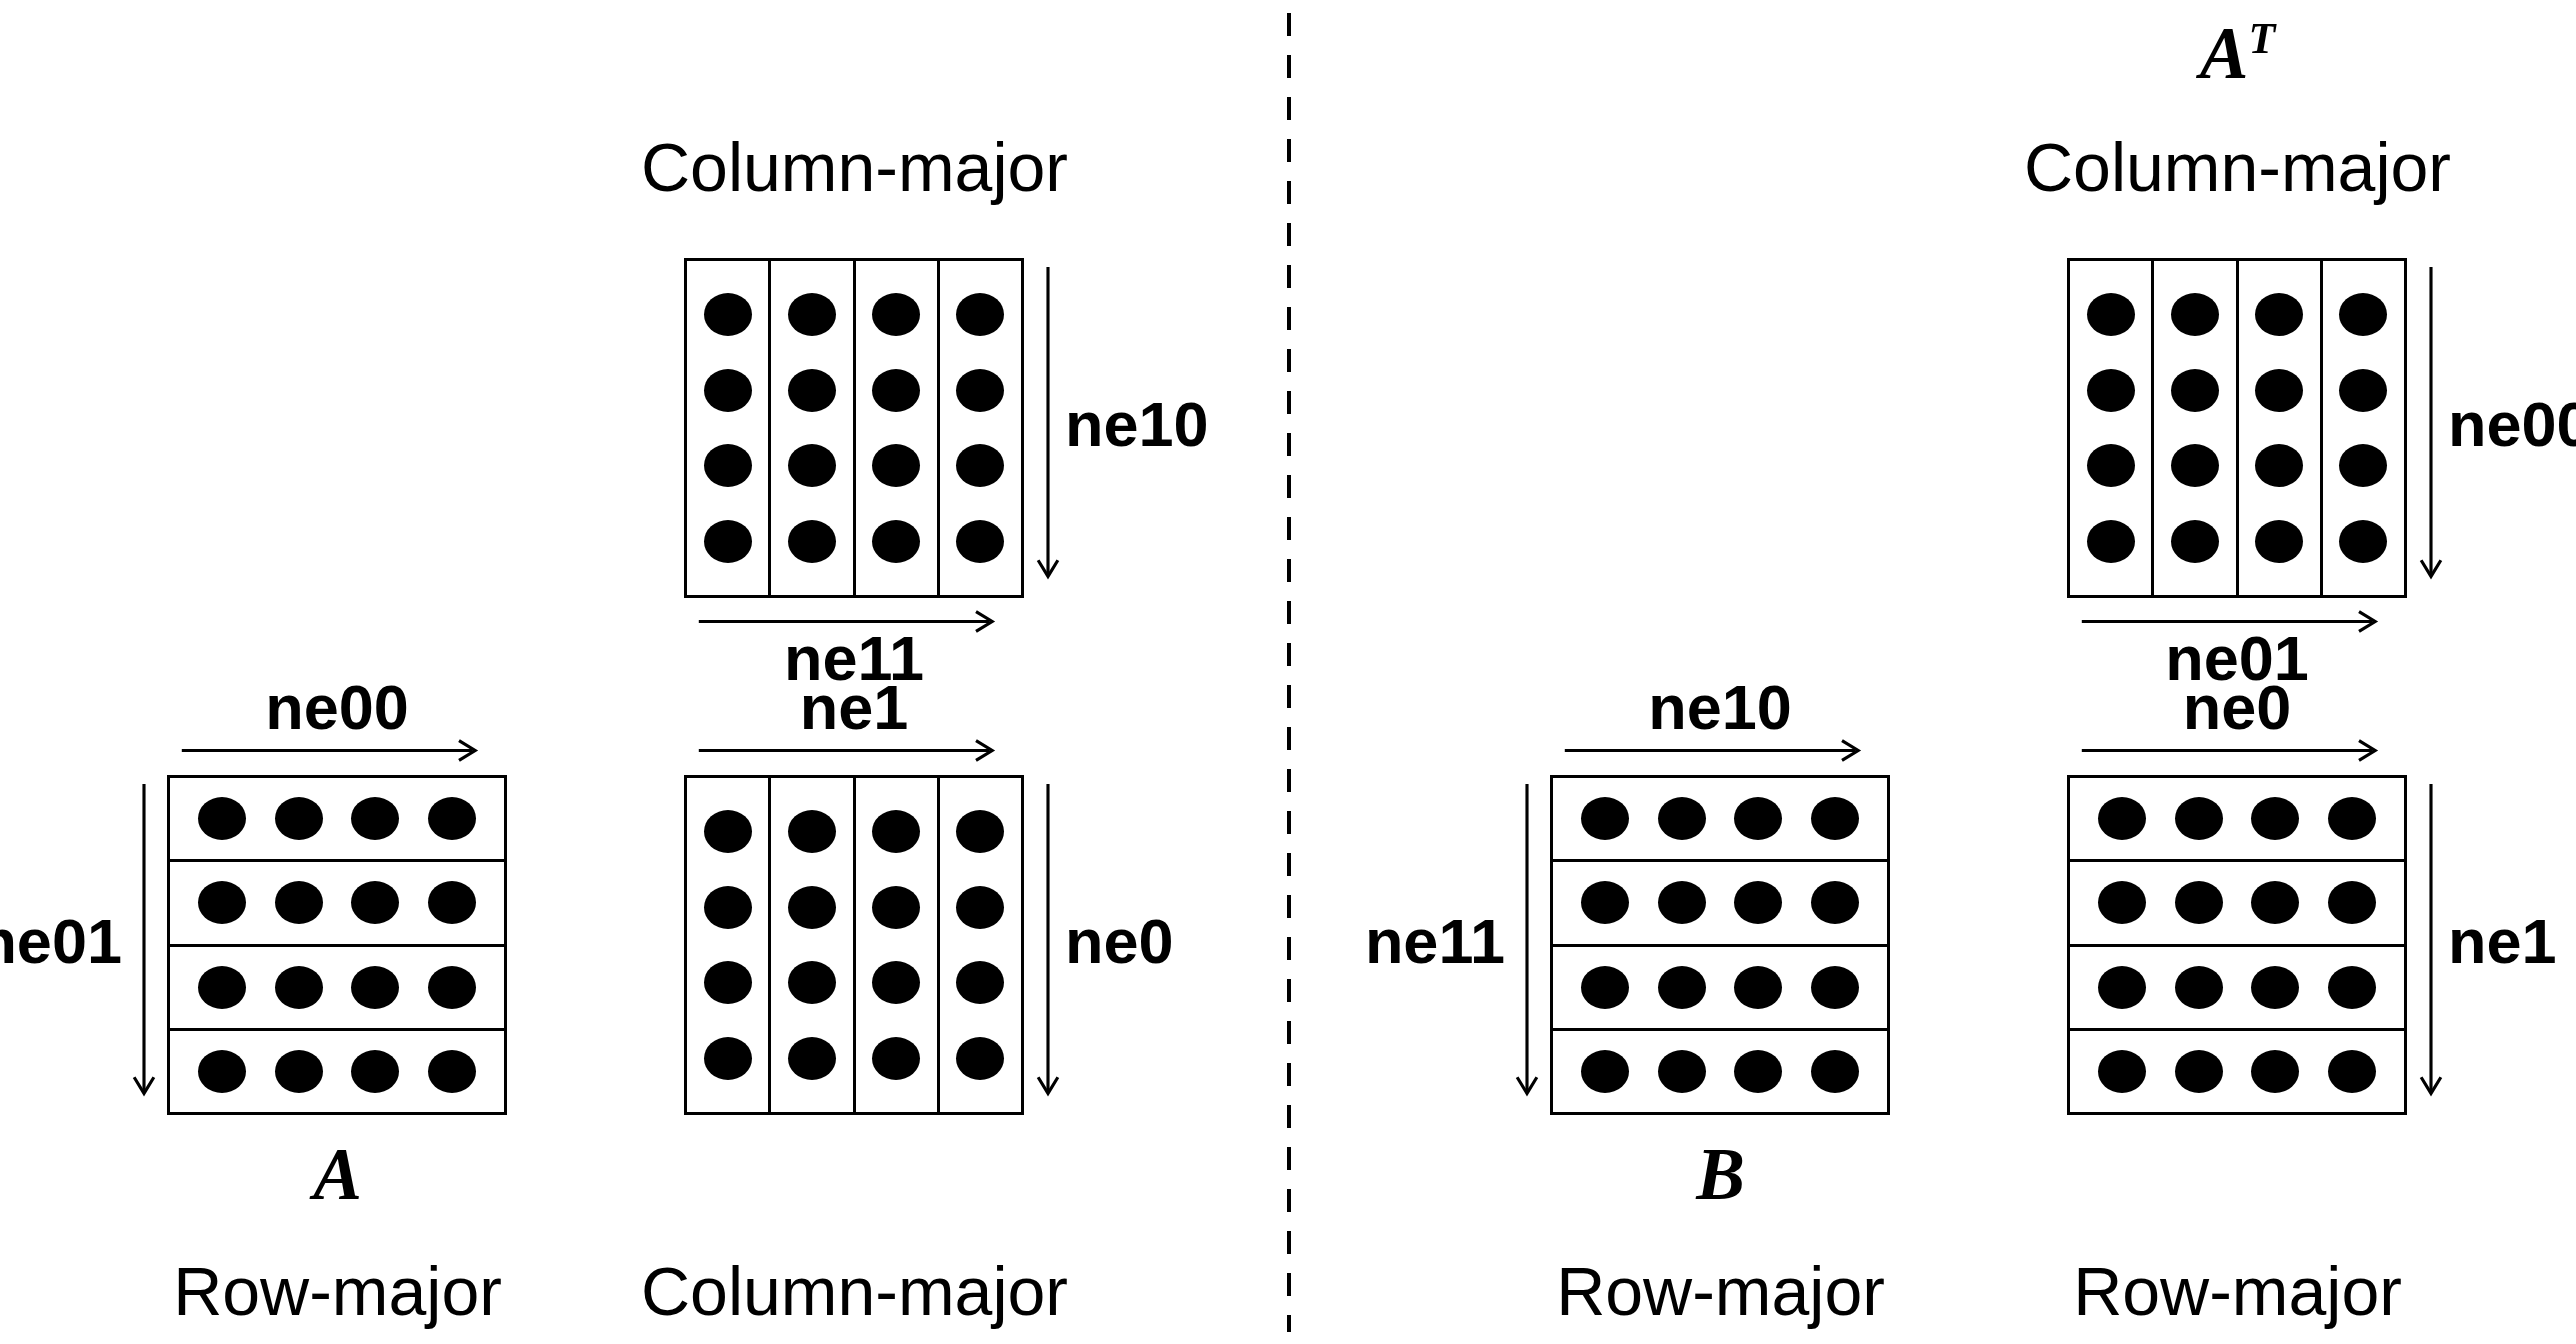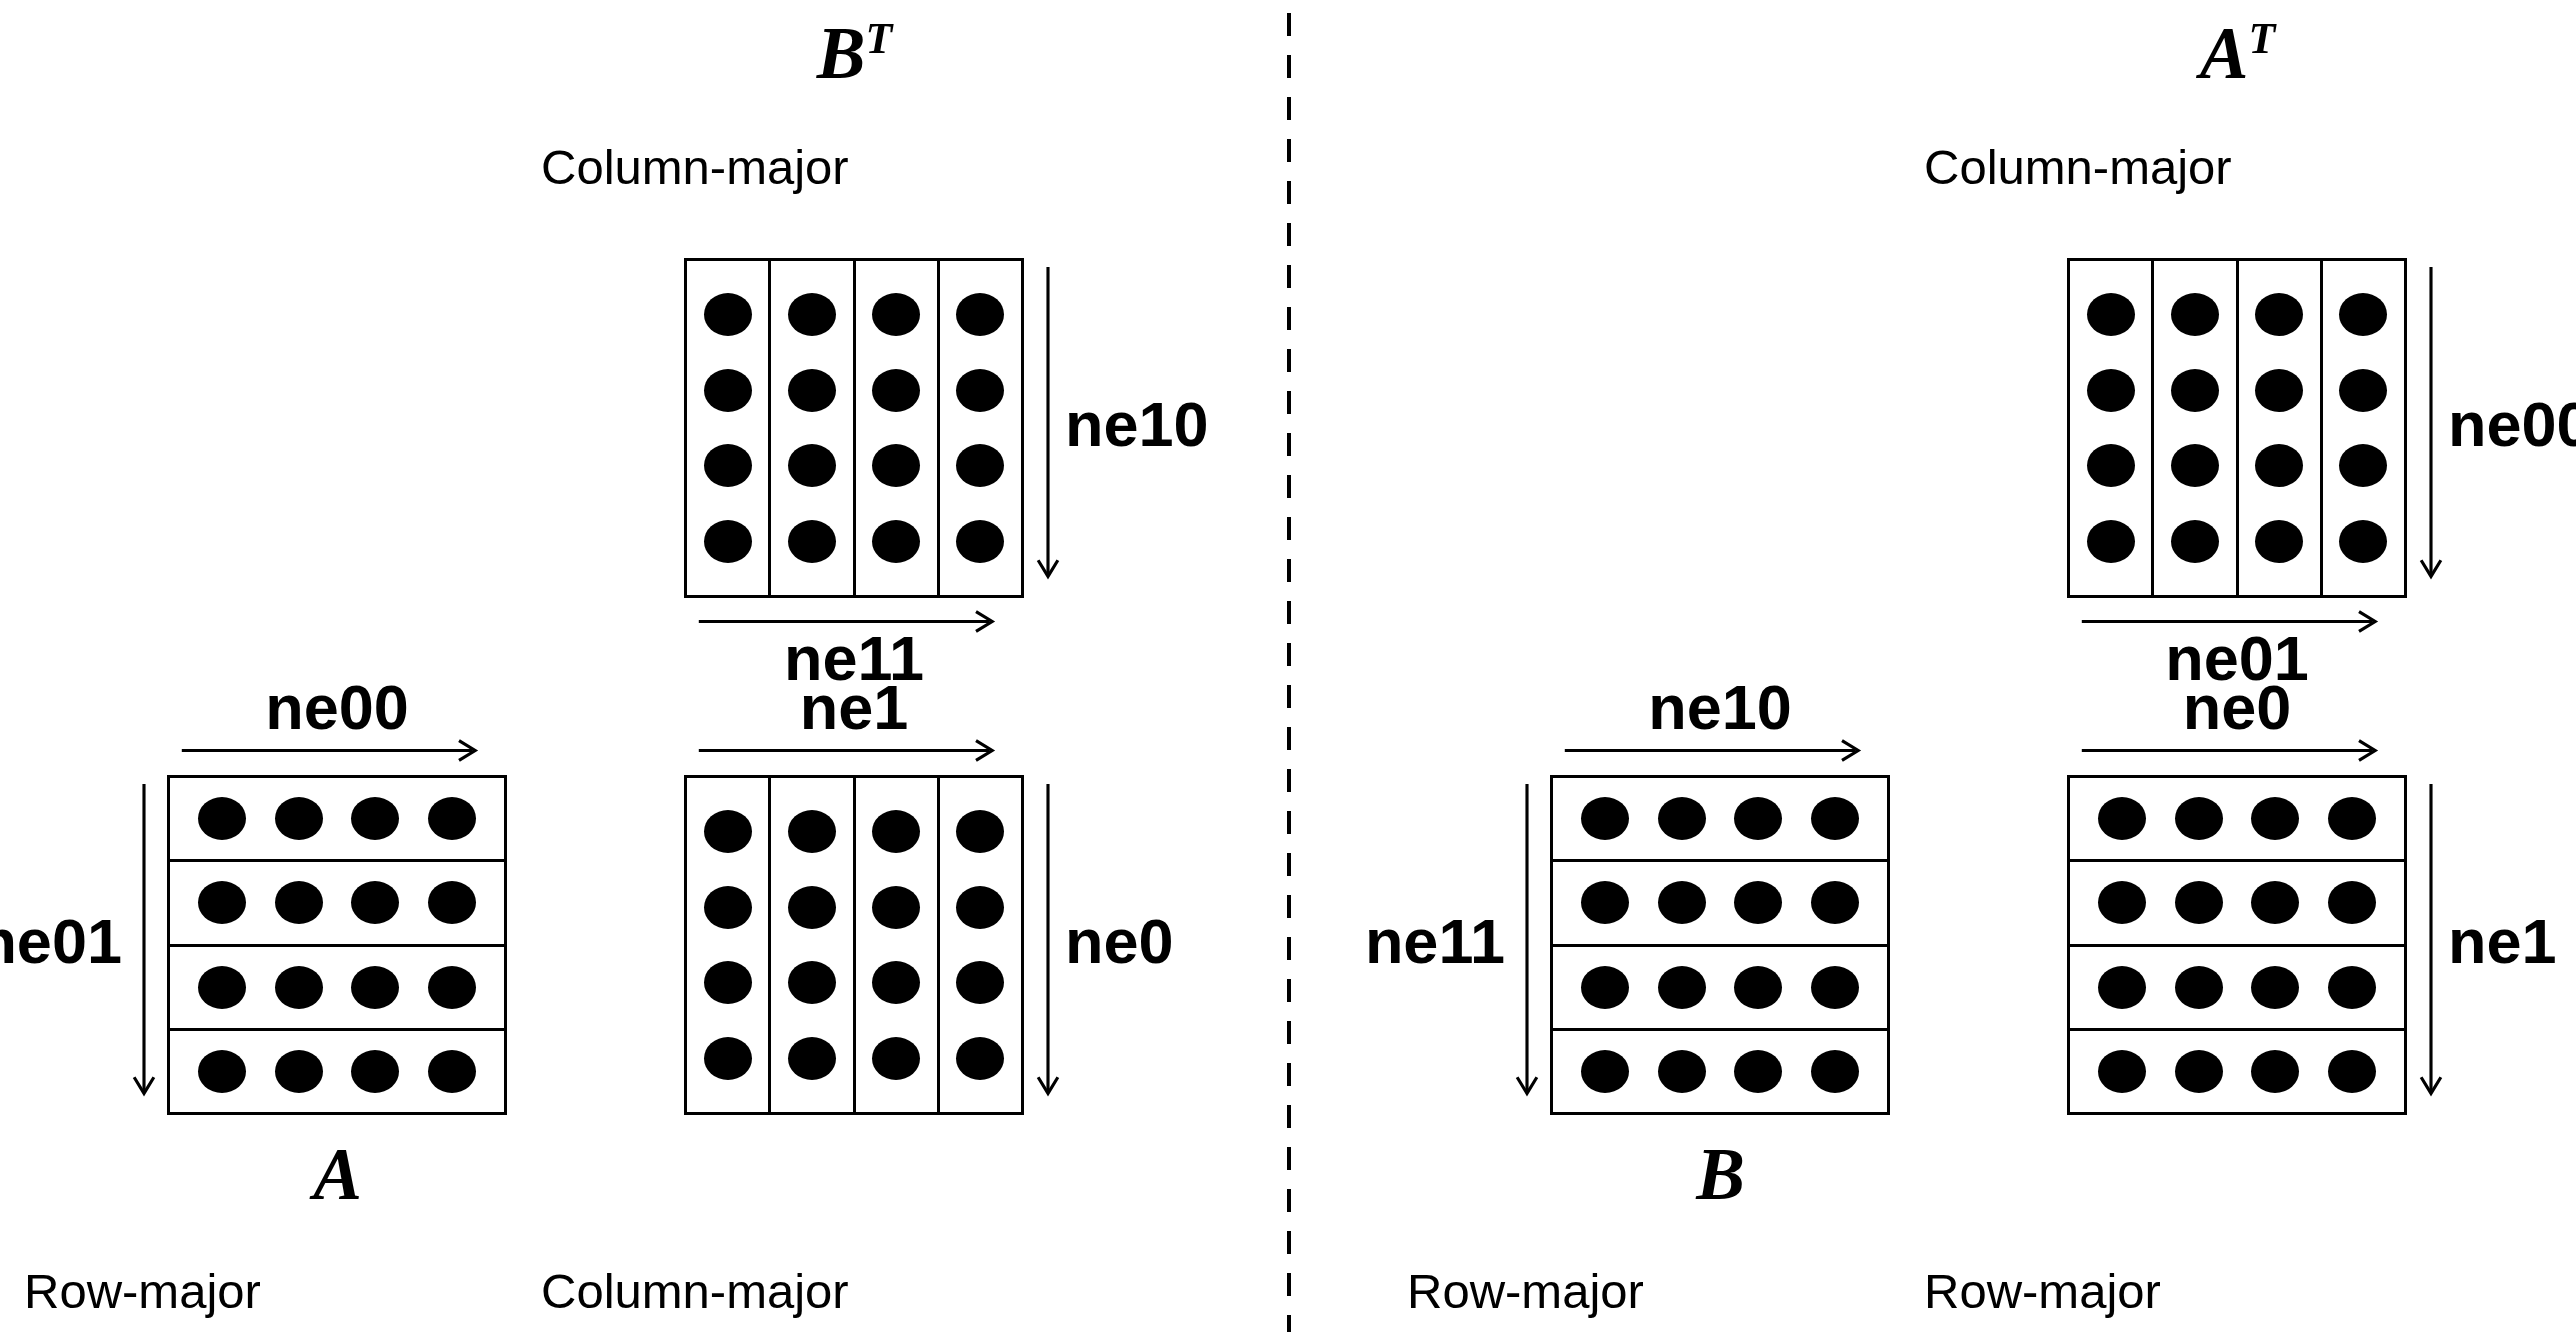--- a/index.html
+++ b/index.html
@@ -54,33 +54,32 @@
     position:absolute; left:-143px; width:627px; text-align:center;
     font-family:"Liberation Serif","DejaVu Serif",serif;
     font-style:italic; font-weight:bold;
     font-size:73px; line-height:86px; white-space:nowrap;
   }
   .mname sup { font-size:60%; vertical-align:super; line-height:0; }
   .mname-top    { top:-247px; }
   .mname-bottom { top:357px; }
 
   .msub {
-    position:absolute; left:-143px; width:627px; 
-    font-size:49px; line-height:81px; font-weight:400; white-space:nowrap;
+    position:absolute; left:-143px; width:627px; text-align:center;
+    font-size:68px; line-height:81px; font-weight:400; white-space:nowrap;
   }
   .msub-top    { top:-131px; }
   .msub-bottom { top:459px;margin-top:17px; }
 </style>
 </head>
 <body style="background: rgb(255, 255, 255);">
 
 <div class="divider"></div>
 
 <div class="mblock" style="left:684px; top:258px;">
-  <div class="mname mname-top"><span>B</span><sup>T</sup><span></span><sup></sup></div>
   <div class="msub msub-top">Column-major</div>
   <div class="mbox col-major">
       <div class="compartment">
         <div class="dot"></div>
         <div class="dot"></div>
         <div class="dot"></div>
         <div class="dot"></div>
       </div>
       <div class="compartment">
         <div class="dot"></div>

